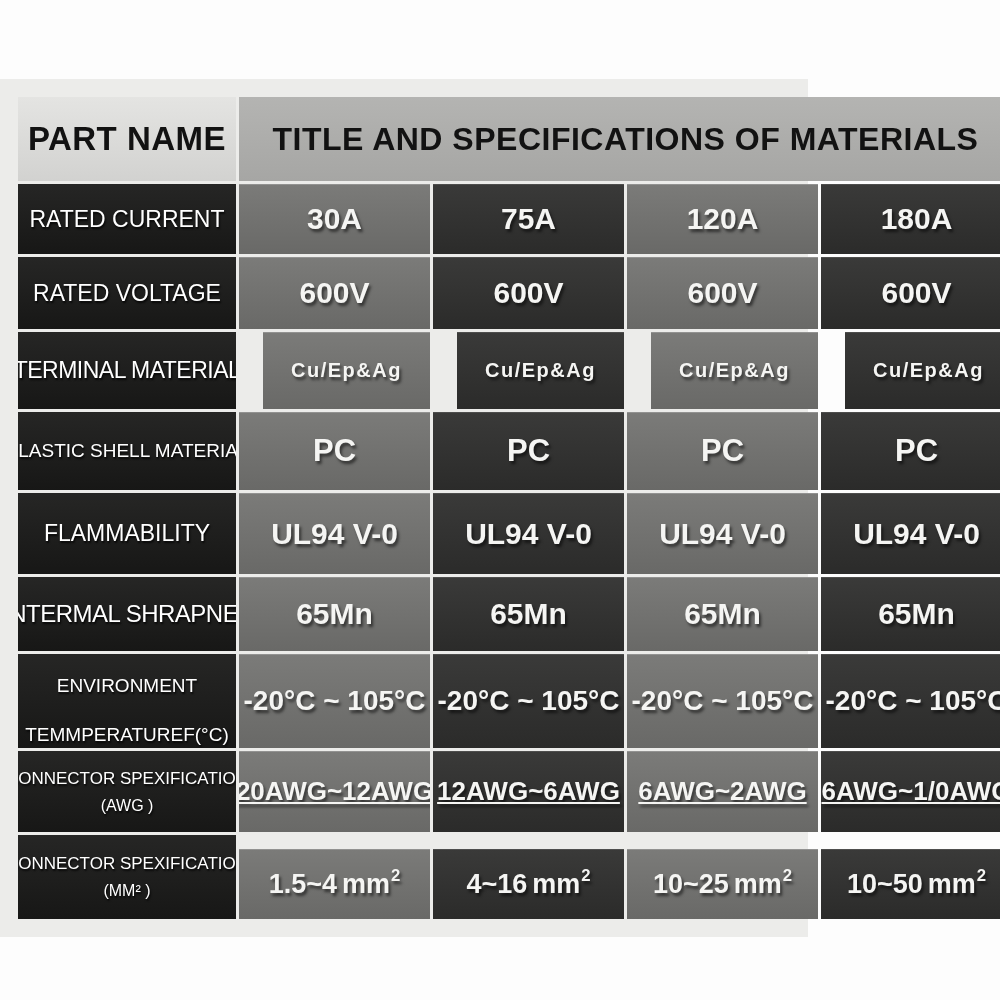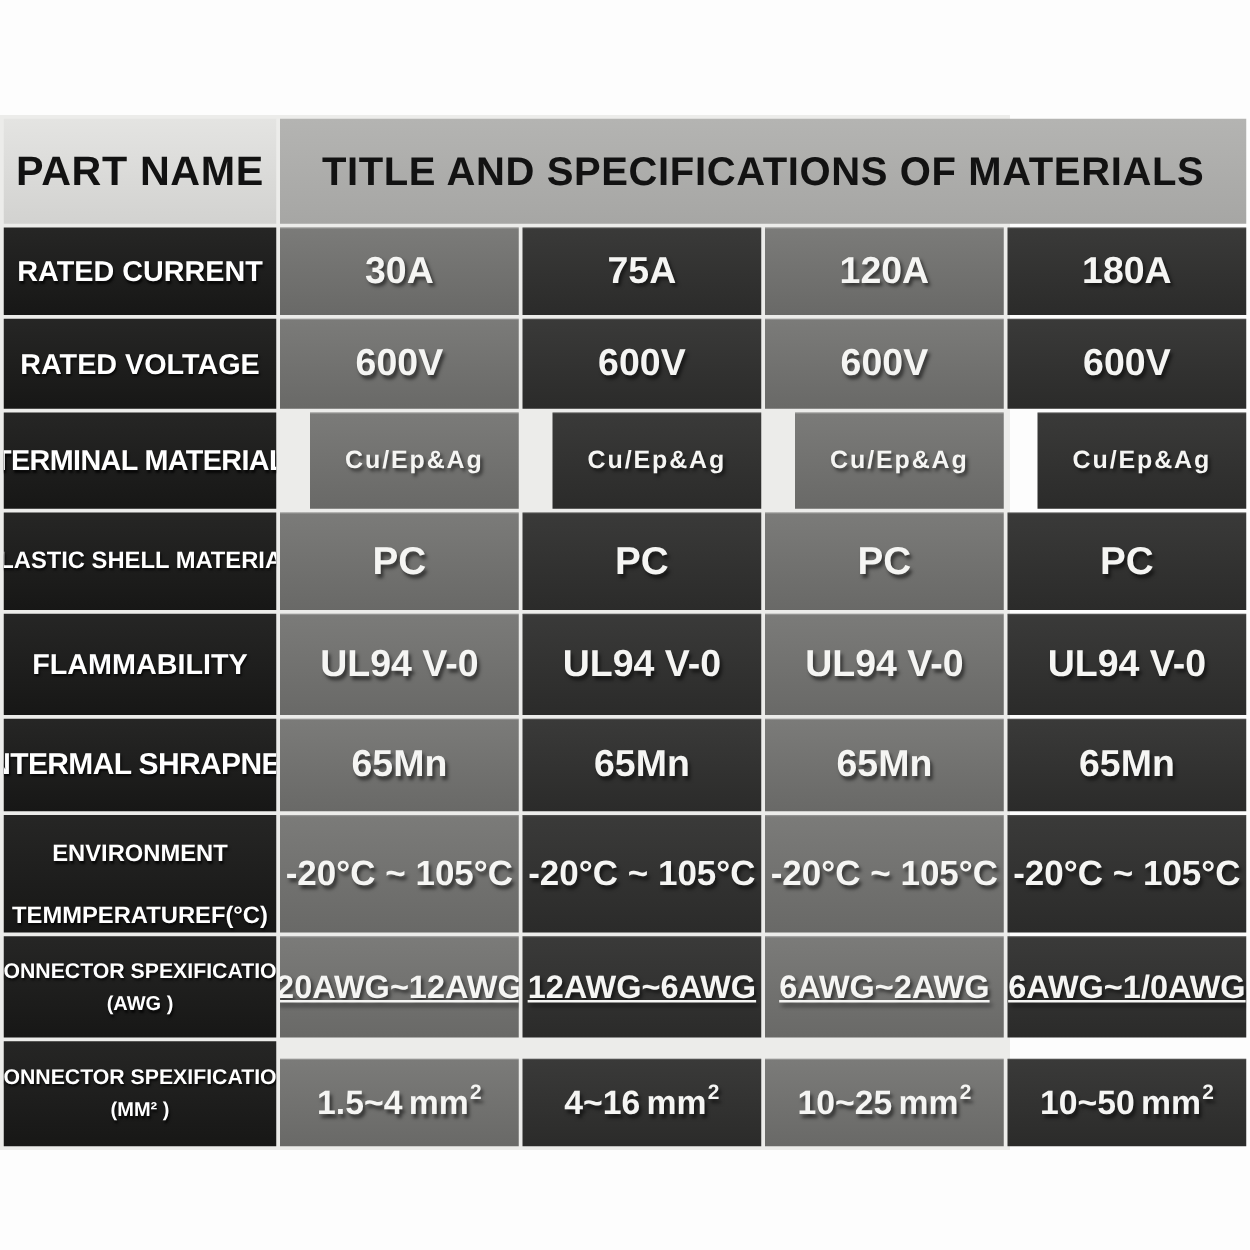--- a/index.html
+++ b/index.html
@@ -8,27 +8,27 @@
     position: relative;
     width: 1000px;
     height: 1000px;
     background: #fdfdfd;
     font-family: "Liberation Sans", sans-serif;
     overflow: hidden;
   }
   .spec-table {
     position: absolute;
     left: 0;
-    top: 92px;
+    top: 79px;
     width: 808px;
     display: grid;
     grid-template-columns: 218px 191px 191px 191px 191px;
     grid-template-rows: 84px 70px 72px 77px 78px 81px 74px 94px 81px 84px;
     gap: 3px;
-    padding: 3px;
+    padding: 18px;
     background: #ececea;
   }
   .cell {
     display: flex;
     align-items: center;
     justify-content: center;
     text-align: center;
     overflow: hidden;
     white-space: nowrap;
   }
@@ -47,21 +47,21 @@
     font-weight: 700;
     font-size: 32px;
     letter-spacing: 0.5px;
   }
   
   .lbl {
     flex-direction: column;
     row-gap: 8px;
     background: linear-gradient(180deg, #262625 0%, #171716 100%);
     color: #ffffff;
-    font-weight: 700;
+    font-weight: 400;
     font-size: 23px;
     text-shadow: 1px 2px 2px rgba(0,0,0,0.8);
     align-items: center;
   }
   .lbl-tight  { font-size: 23px; letter-spacing: -0.5px; }
   .lbl-wide   { font-size: 24px; letter-spacing: -0.5px; }
   .lbl-small  { font-size: 19px; }
   .lbl .l2-env { font-size: 19px; margin-top: 19px; }
   .lbl-2sm { font-size: 17px; }
   .lbl-2sm .l2 { font-size: 16px; }

